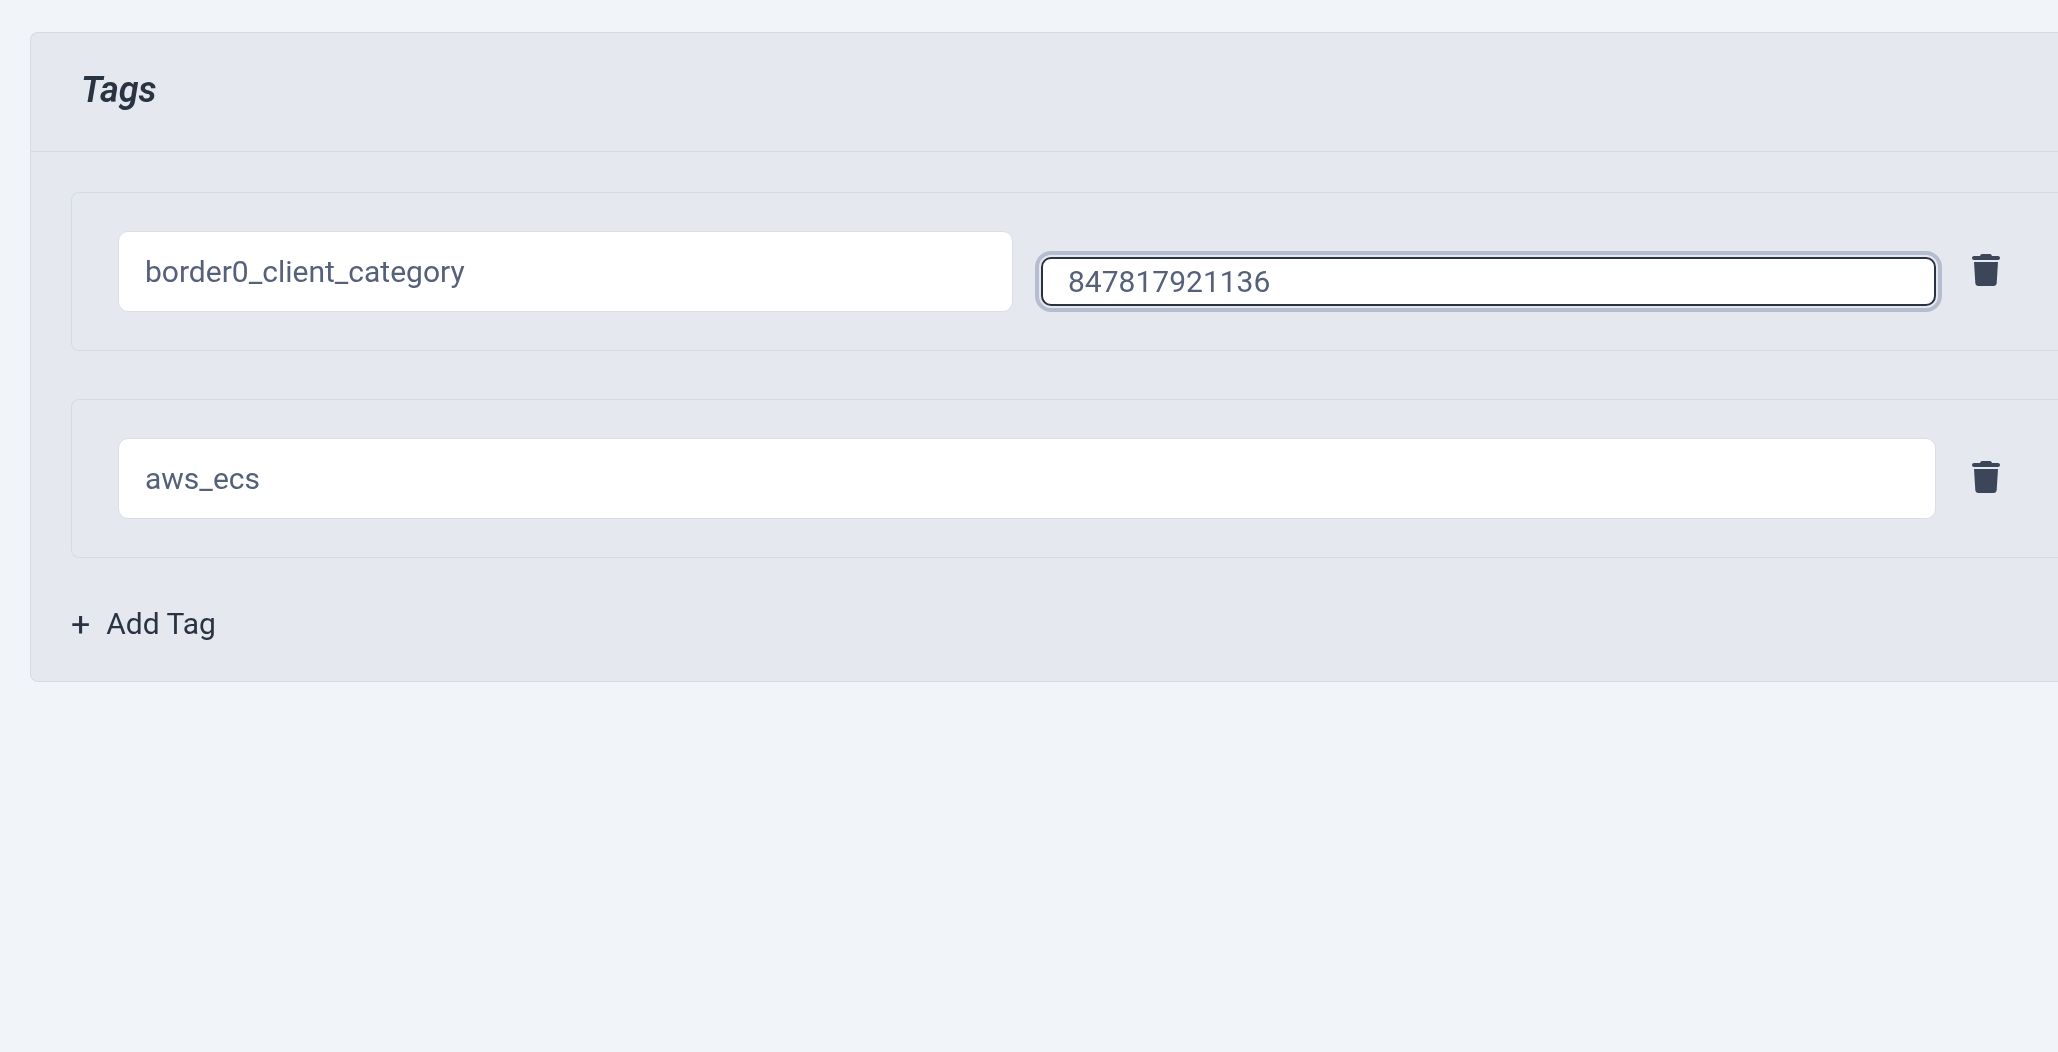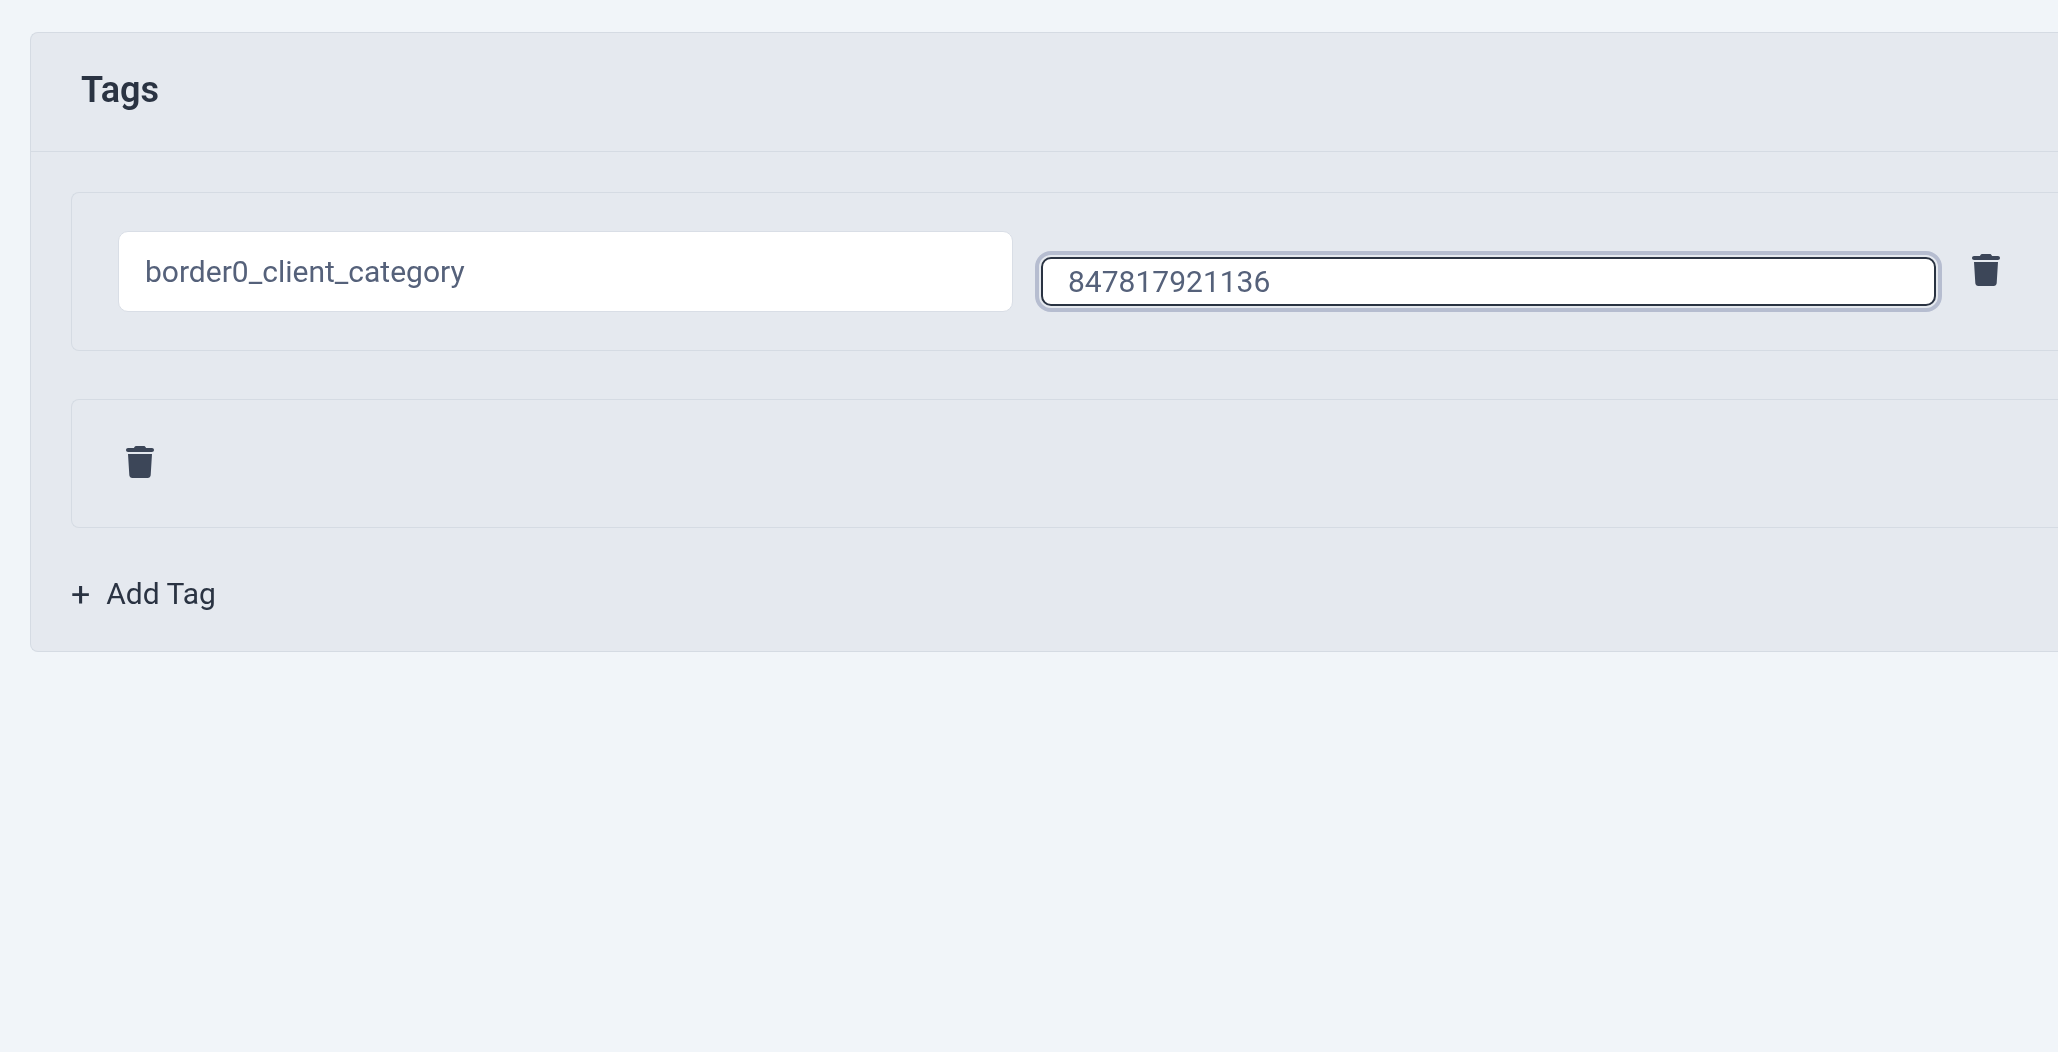--- a/index.html
+++ b/index.html
@@ -20,20 +20,21 @@
   .panel {
     background: #e5e9ef;
     border: 1px solid #d5dbe3;
     border-right: none;
     border-radius: 8px 0 0 8px;
     overflow: hidden;
   }
   .panel-header {
     padding: 36px 50px 40px 50px;
     border-bottom: 1px solid #d5dbe3;
+    font-style: italic;
   }
   .panel-title {
     font-size: 36px;
     font-weight: 600;
     color: #2a3342;
   }
   .panel-body {
     padding: 40px 0 40px 0;
   }
   .tag-row {
@@ -112,20 +113,21 @@
         <button class="trash-btn">
           <span>
             <svg viewBox="0 0 448 512">
                 <path d="M135.2 17.7C140.6 6.8 151.7 0 163.8 0h120.4c12.1 0 23.2 6.8 28.6 17.7L320 32h96c17.7 0 32 14.3 32 32s-14.3 32-32 32H32C14.3 96 0 81.7 0 64s14.3-32 32-32h96l7.2-14.3zM32 128h384l-21.2 339c-1.6 25.3-22.6 45-47.9 45H101.1c-25.3 0-46.3-19.7-47.9-45L32 128z"></path>
               </svg>
           </span>
         </button>
       </div>
 
       <div class="tag-row">
+        <input class="tag-input" type="text" value="aws_ecs" style="">
         <button class="trash-btn">
           <span>
             <svg viewBox="0 0 448 512">
                 <path d="M135.2 17.7C140.6 6.8 151.7 0 163.8 0h120.4c12.1 0 23.2 6.8 28.6 17.7L320 32h96c17.7 0 32 14.3 32 32s-14.3 32-32 32H32C14.3 96 0 81.7 0 64s14.3-32 32-32h96l7.2-14.3zM32 128h384l-21.2 339c-1.6 25.3-22.6 45-47.9 45H101.1c-25.3 0-46.3-19.7-47.9-45L32 128z"></path>
               </svg>
           </span>
         </button>
       </div>
 
 

